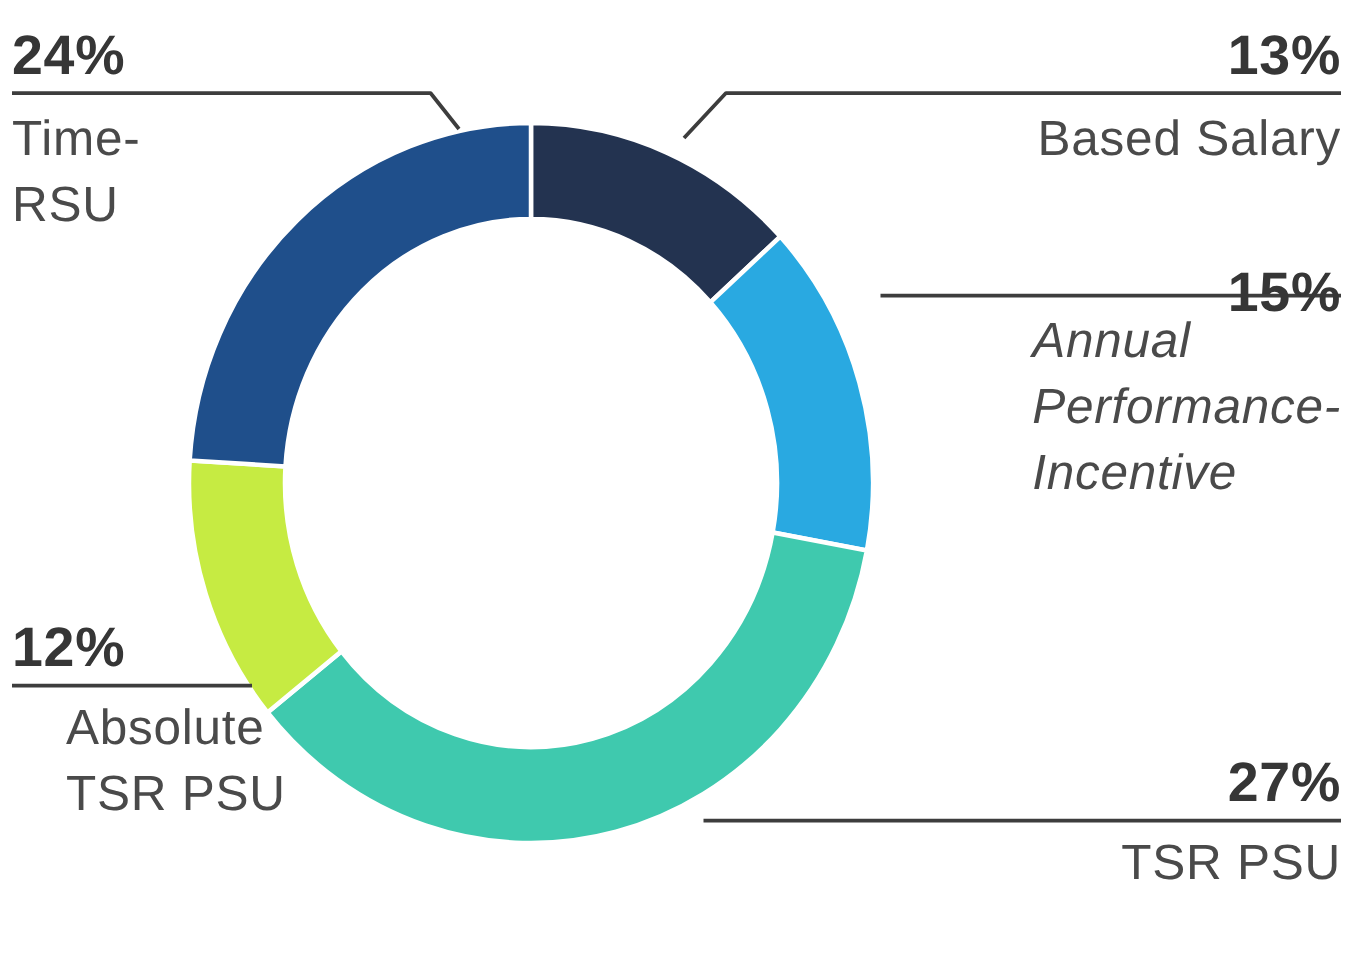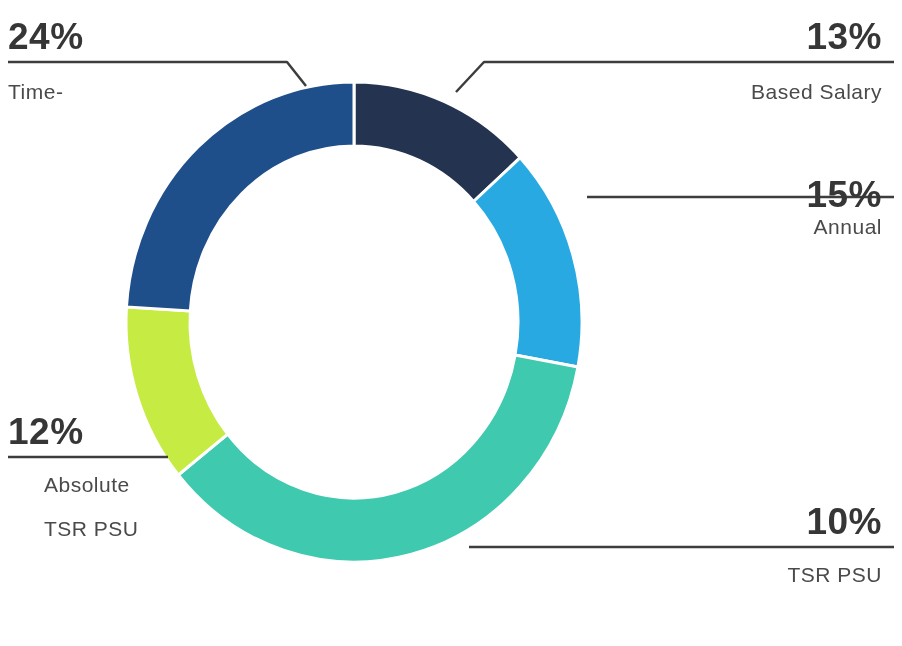--- a/index.html
+++ b/index.html
@@ -16,25 +16,25 @@
     background:var(--background);overflow:hidden;
   }
   .chart-svg{position:absolute;left:0;top:0;}
   .pct{
     position:absolute;
     font-size:37px;font-weight:700;line-height:1;
     color:var(--pct-text);letter-spacing:0.5px;
   }
   .lbl{
     position:absolute;
-    font-size:21px;font-weight:400;line-height:44px;
+    font-size:33px;font-weight:400;line-height:44px;
     color:var(--label-text);letter-spacing:0.5px;
   }
   .left{left:8px;text-align:left;}
-  .right{right:20px;}
+  .right{right:8px;}
   .leader{fill:none;stroke:var(--leader-line);stroke-width:2.5;stroke-linejoin:round;stroke-linecap:butt;}
 </style>
 </head>
 <body>
 
 <div class="stage">
 
   <svg class="chart-svg" width="902" height="646" viewBox="0 0 902 646">
     <g id="segments">
         <path d="M 354.00 82.00 A 228 240 0 0 1 520.20 157.71 L 473.55 201.52 A 164 176 0 0 0 354.00 146.00 Z" fill="#233350" stroke="#ffffff" stroke-width="3" stroke-linejoin="miter"></path>
@@ -46,33 +46,36 @@
     <polyline class="leader" points="8,62 287,62 306,86"></polyline>
     <polyline class="leader" points="894,62 484,62 456,92"></polyline>
     <polyline class="leader" points="894,197 587,197"></polyline>
     <polyline class="leader" points="894,547 469,547"></polyline>
     <polyline class="leader" points="8,457 168,457"></polyline>
   </svg>
 
   <div class="pct left" style="top:18px;">24%</div>
   <div class="lbl left" style="top:70px;">
     <div>Time-</div>
+    <div>RSU</div>
   </div>
 
   <div class="pct right" style="top:18px;">13%</div>
   <div class="lbl right" style="top:70px;">
     <div>Based Salary</div>
   </div>
 
   <div class="pct right" style="top:153px;margin-top:23px;">15%</div>
-  <div class="lbl right" style="top:205px;">
+  <div class="lbl right" style="top:205px;font-style:italic;">
     <div>Annual</div>
+    <div>Performance-</div>
+    <div>Incentive</div>
   </div>
 
-  <div class="pct right" style="top:503px;">10%</div>
+  <div class="pct right" style="top:503px;">27%</div>
   <div class="lbl right" style="top:553px;">
     <div>TSR PSU</div>
   </div>
 
   <div class="pct left" style="top:413px;">12%</div>
   <div class="lbl left" style="top:463px;margin-left:36px;">
     <div>Absolute</div>
     <div>TSR PSU</div>
   </div>
 

